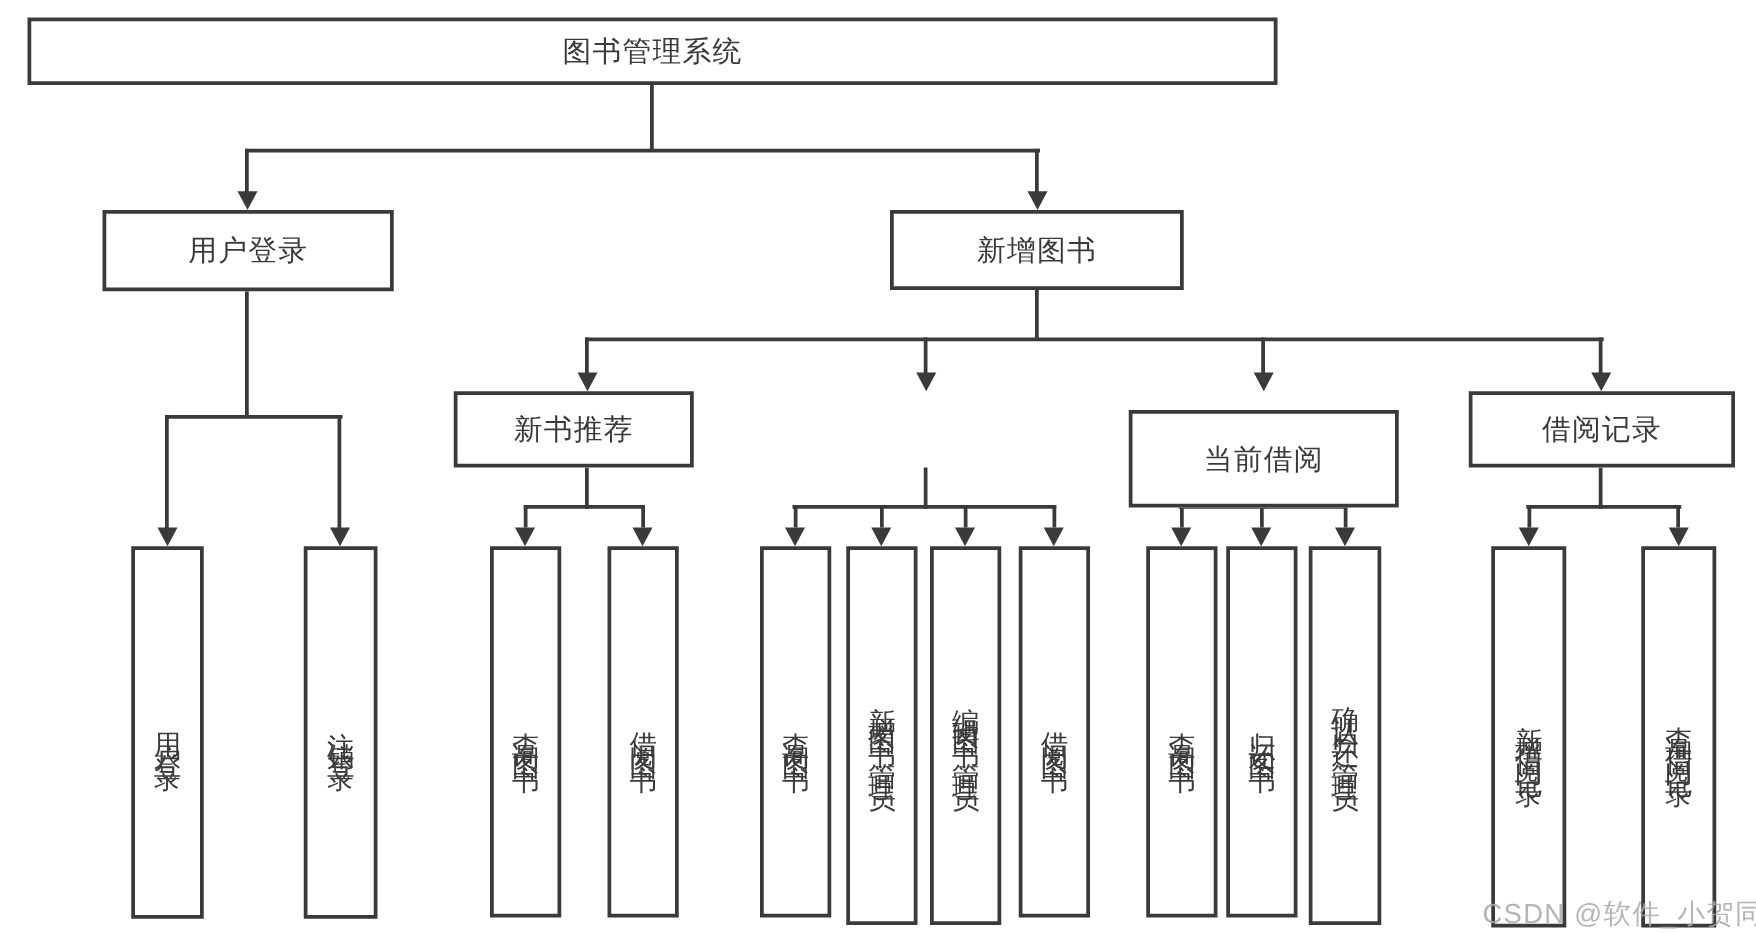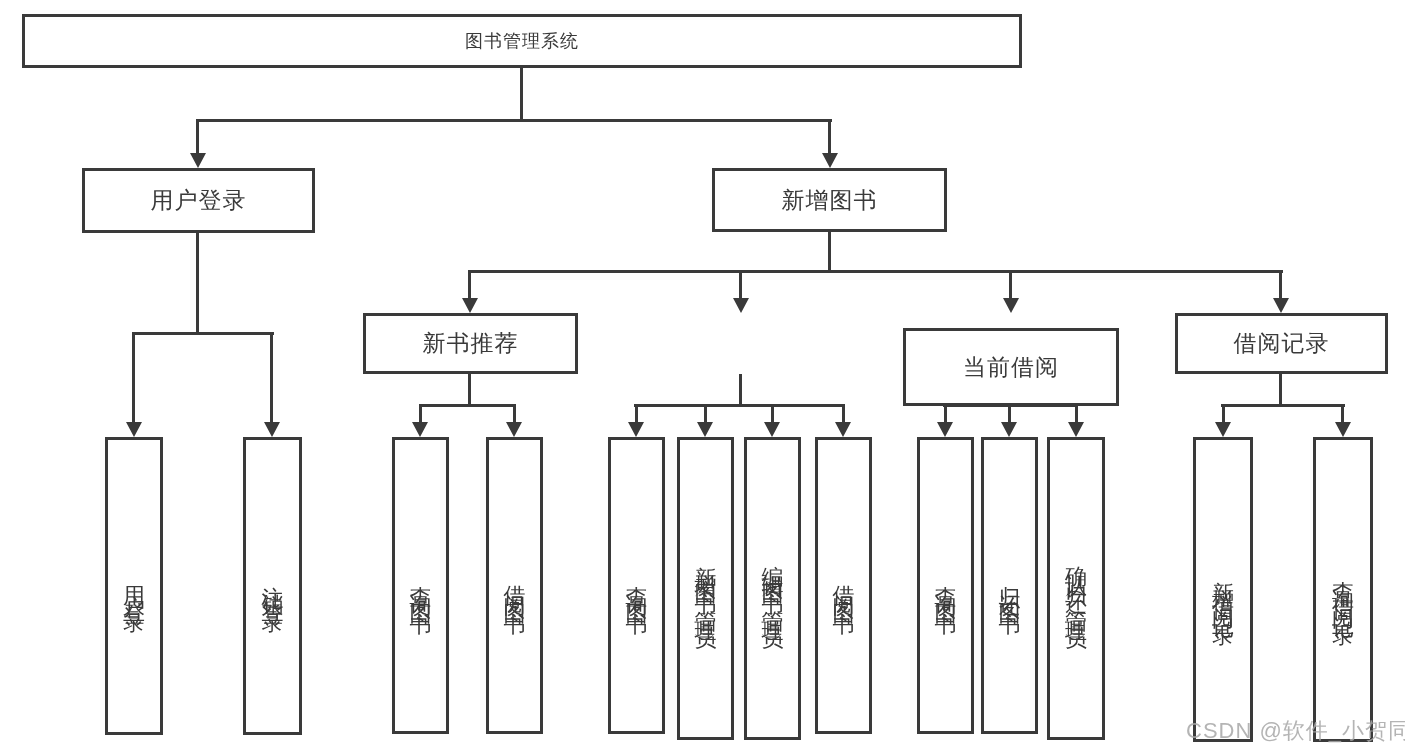--- a/index.html
+++ b/index.html
@@ -23,21 +23,21 @@
   .node {
     position: absolute;
     background: #fff;
     border: 3px solid var(--line);
     display: flex;
     align-items: center;
     justify-content: center;
     z-index: 2;
   }
   .node.h { font-size: 23px; letter-spacing: 1px; }
-  .node.h.root { font-size: 18px; }
+  .node.h.root { font-size: 23px; }
   .node.v .vtext {
     writing-mode: vertical-rl;
     text-orientation: mixed;
     font-size: 22px;
     letter-spacing: 9px;
     line-height: 1;
   }
 
   
   .ln {
@@ -131,21 +131,21 @@
   <i class="ar" style="left:1009px;top:422px"></i>
   <i class="ar" style="left:1076px;top:422px"></i>
   <i class="ar" style="left:1223px;top:422px"></i>
   <i class="ar" style="left:1343px;top:422px"></i>
 
   <div class="node h root" style="left:22px;top:14px;width:1000px;height:54px">图书管理系统</div>
 
   <div class="node h" style="left:82px;top:168px;width:233px;height:65px">用户登录</div>
   <div class="node h" style="left:712px;top:168px;width:235px;height:64px">新增图书</div>
 
-  <div class="node h" style="left:363px;top:313px;width:215px;height:61px">新书推荐</div>
+  <div class="node h" style="left:363px;top:313px;width:192px;height:61px">新书推荐</div>
   <div class="node h" style="left:903px;top:328px;width:216px;height:78px">当前借阅</div>
   <div class="node h" style="left:1175px;top:313px;width:213px;height:61px">借阅记录</div>
 
   <div class="node v" style="left:105px;top:437px;width:58px;height:298px">
     <span class="vtext">用户登录</span>
   </div>
   <div class="node v" style="left:243px;top:437px;width:59px;height:298px">
     <span class="vtext">注销登录</span>
   </div>
 

